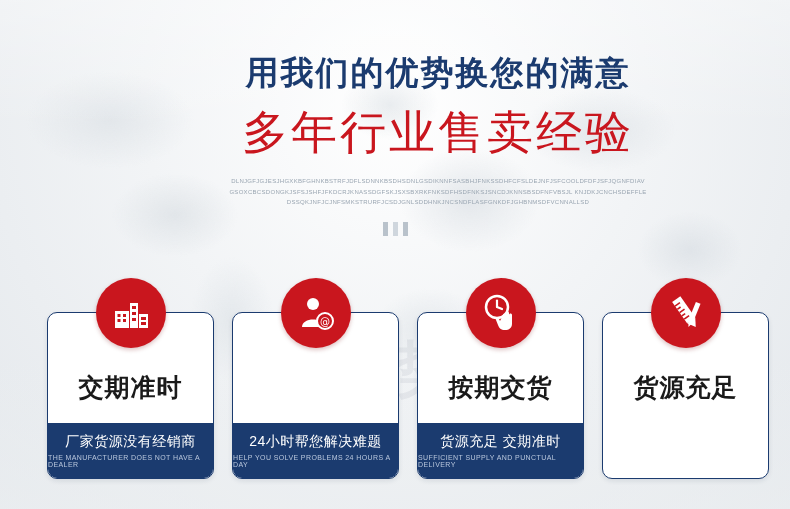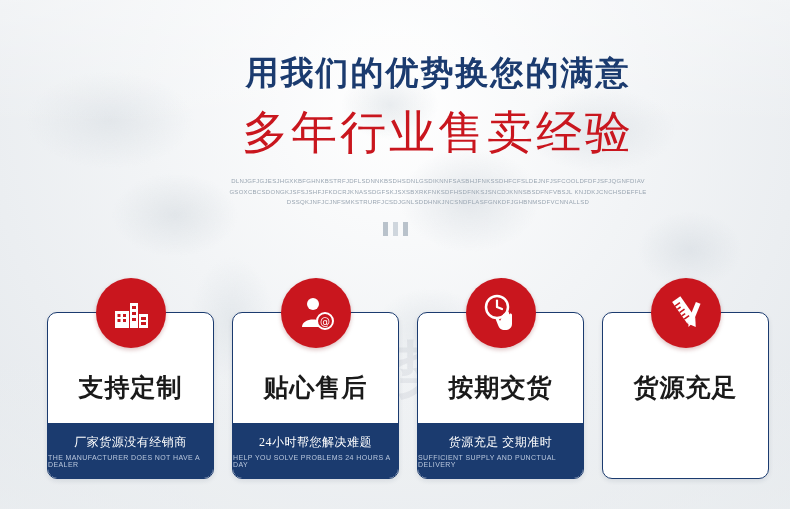--- a/index.html
+++ b/index.html
@@ -90,22 +90,22 @@
     font-family:"DejaVu Sans","Liberation Sans",sans-serif;
   }
   .card-bar{
     position:absolute;left:0;right:0;bottom:0;
     height:55px;background:#1b3b6f;
     border-radius:0 0 9px 9px;
     display:flex;flex-direction:column;align-items:center;justify-content:center;
     gap:3px;
   }
   .bar-cn{
-    color:#ffffff;font-size:12px;letter-spacing:.5px;
-    font-family:Liberation Serif, serif;
+    color:#ffffff;font-size:14px;letter-spacing:.5px;
+    font-family:Liberation Sans, sans-serif;
   }
   .bar-en{
     color:#b9c7dd;font-size:7px;letter-spacing:.4px;text-transform:uppercase;
     font-variant:small-caps;
   }
   
   .ghost{
     position:absolute;left:0;top:330px;width:790px;text-align:center;
     font-size:60px;color:rgba(140,150,162,.13);font-weight:bold;letter-spacing:6px;
     font-family:"DejaVu Sans","Liberation Sans",sans-serif;
@@ -145,37 +145,36 @@
           <rect x="12" y="21" width="3" height="3" fill="#c9161e"></rect>
           <rect x="6.5" y="26" width="3" height="3" fill="#c9161e"></rect>
           <rect x="12" y="26" width="3" height="3" fill="#c9161e"></rect>
           <rect x="21" y="13" width="4" height="3" fill="#c9161e"></rect>
           <rect x="21" y="19" width="4" height="3" fill="#c9161e"></rect>
           <rect x="21" y="25" width="4" height="3" fill="#c9161e"></rect>
           <rect x="30" y="24" width="5" height="3" fill="#c9161e"></rect>
           <rect x="30" y="29" width="5" height="3" fill="#c9161e"></rect>
         </svg>
       </div>
-      <div class="card-title">支持定制</div>
+      <div class="card-title">交期准时</div>
       <div class="card-bar">
         <div class="bar-cn">厂家货源没有经销商</div>
         <div class="bar-en">The manufacturer does not have a dealer</div>
       </div>
     </div>
 
     <div class="card">
       <div class="circle">
         <svg width="40" height="40" viewBox="0 0 40 40" aria-hidden="true">
           <circle cx="17" cy="11" r="6" fill="#ffffff"></circle>
           <path d="M6 34 C6 24 28 24 28 34 Z" fill="#ffffff"></path>
           <circle cx="29" cy="28" r="8" fill="#c9161e" stroke="#ffffff" stroke-width="2"></circle>
           <text x="29" y="32" font-size="10" fill="#ffffff" text-anchor="middle" font-family="DejaVu Sans, sans-serif">@</text>
         </svg>
       </div>
-      <div class="card-title">贴心售后</div>
       <div class="card-bar">
         <div class="bar-cn">24小时帮您解决难题</div>
         <div class="bar-en">Help you solve problems 24 hours a day</div>
       </div>
     </div>
 
     <div class="card">
       <div class="circle">
         <svg width="40" height="40" viewBox="0 0 40 40" aria-hidden="true">
           <circle cx="16" cy="14" r="11" fill="none" stroke="#ffffff" stroke-width="2.5"></circle>

